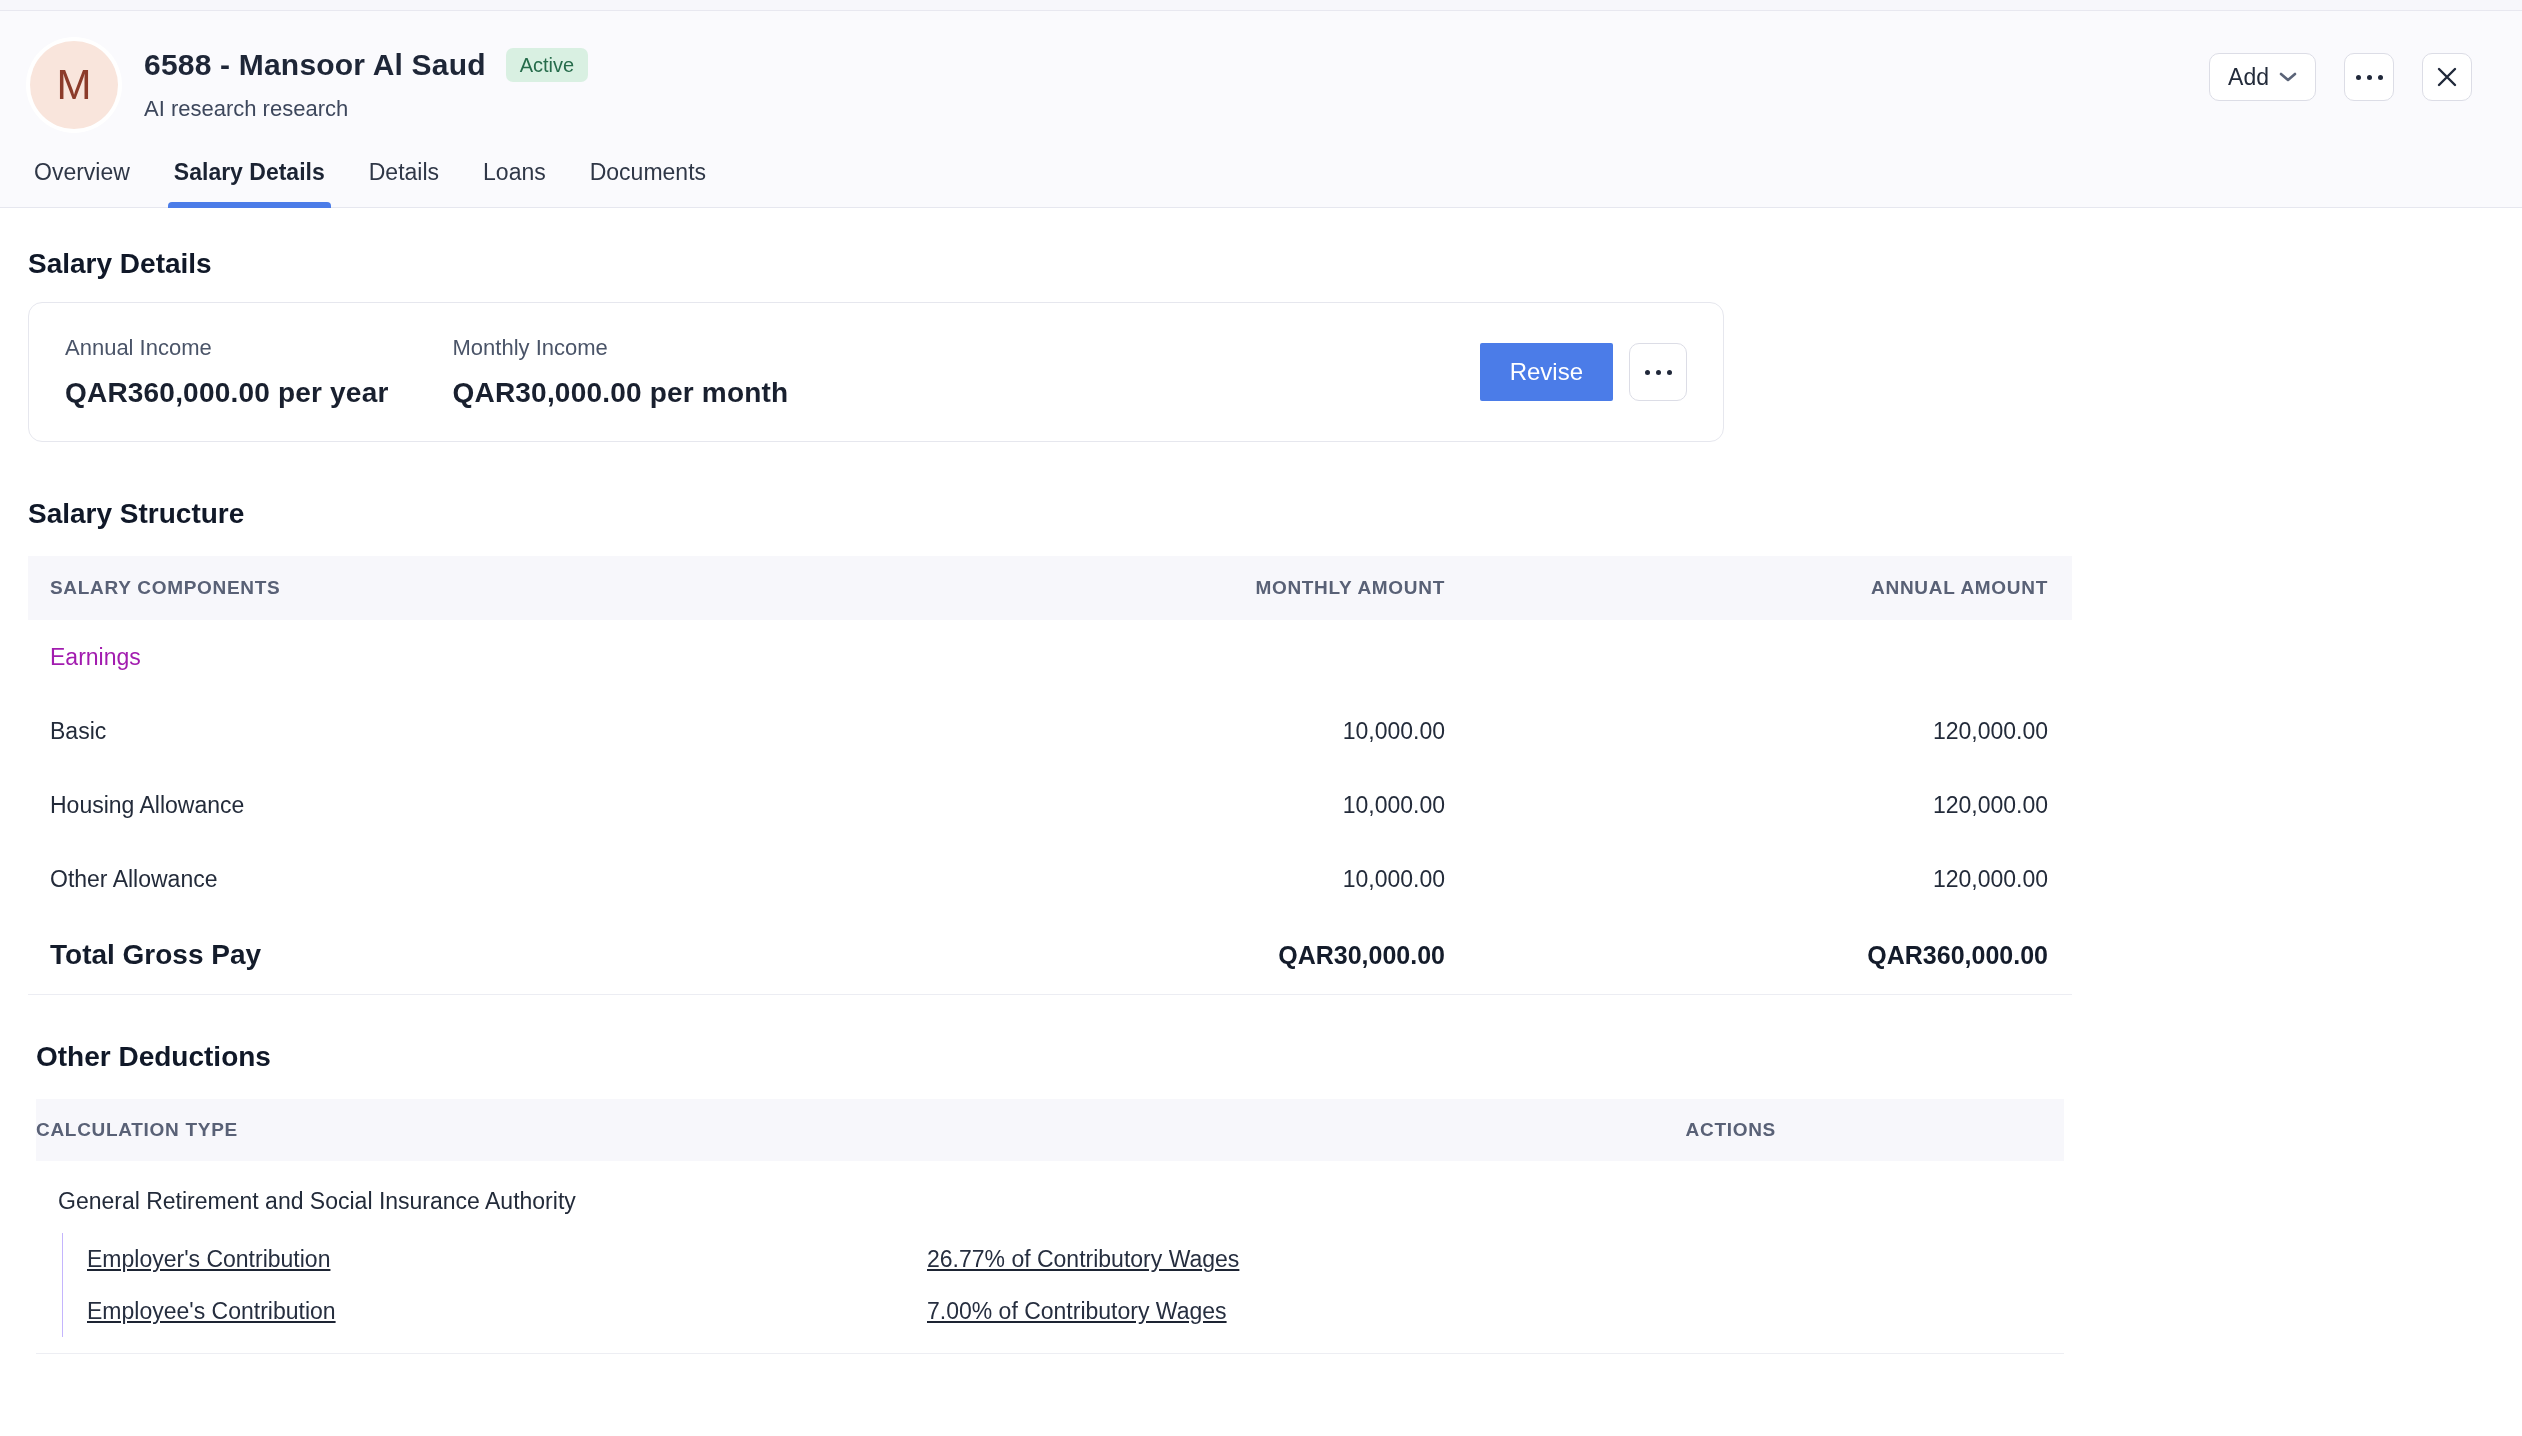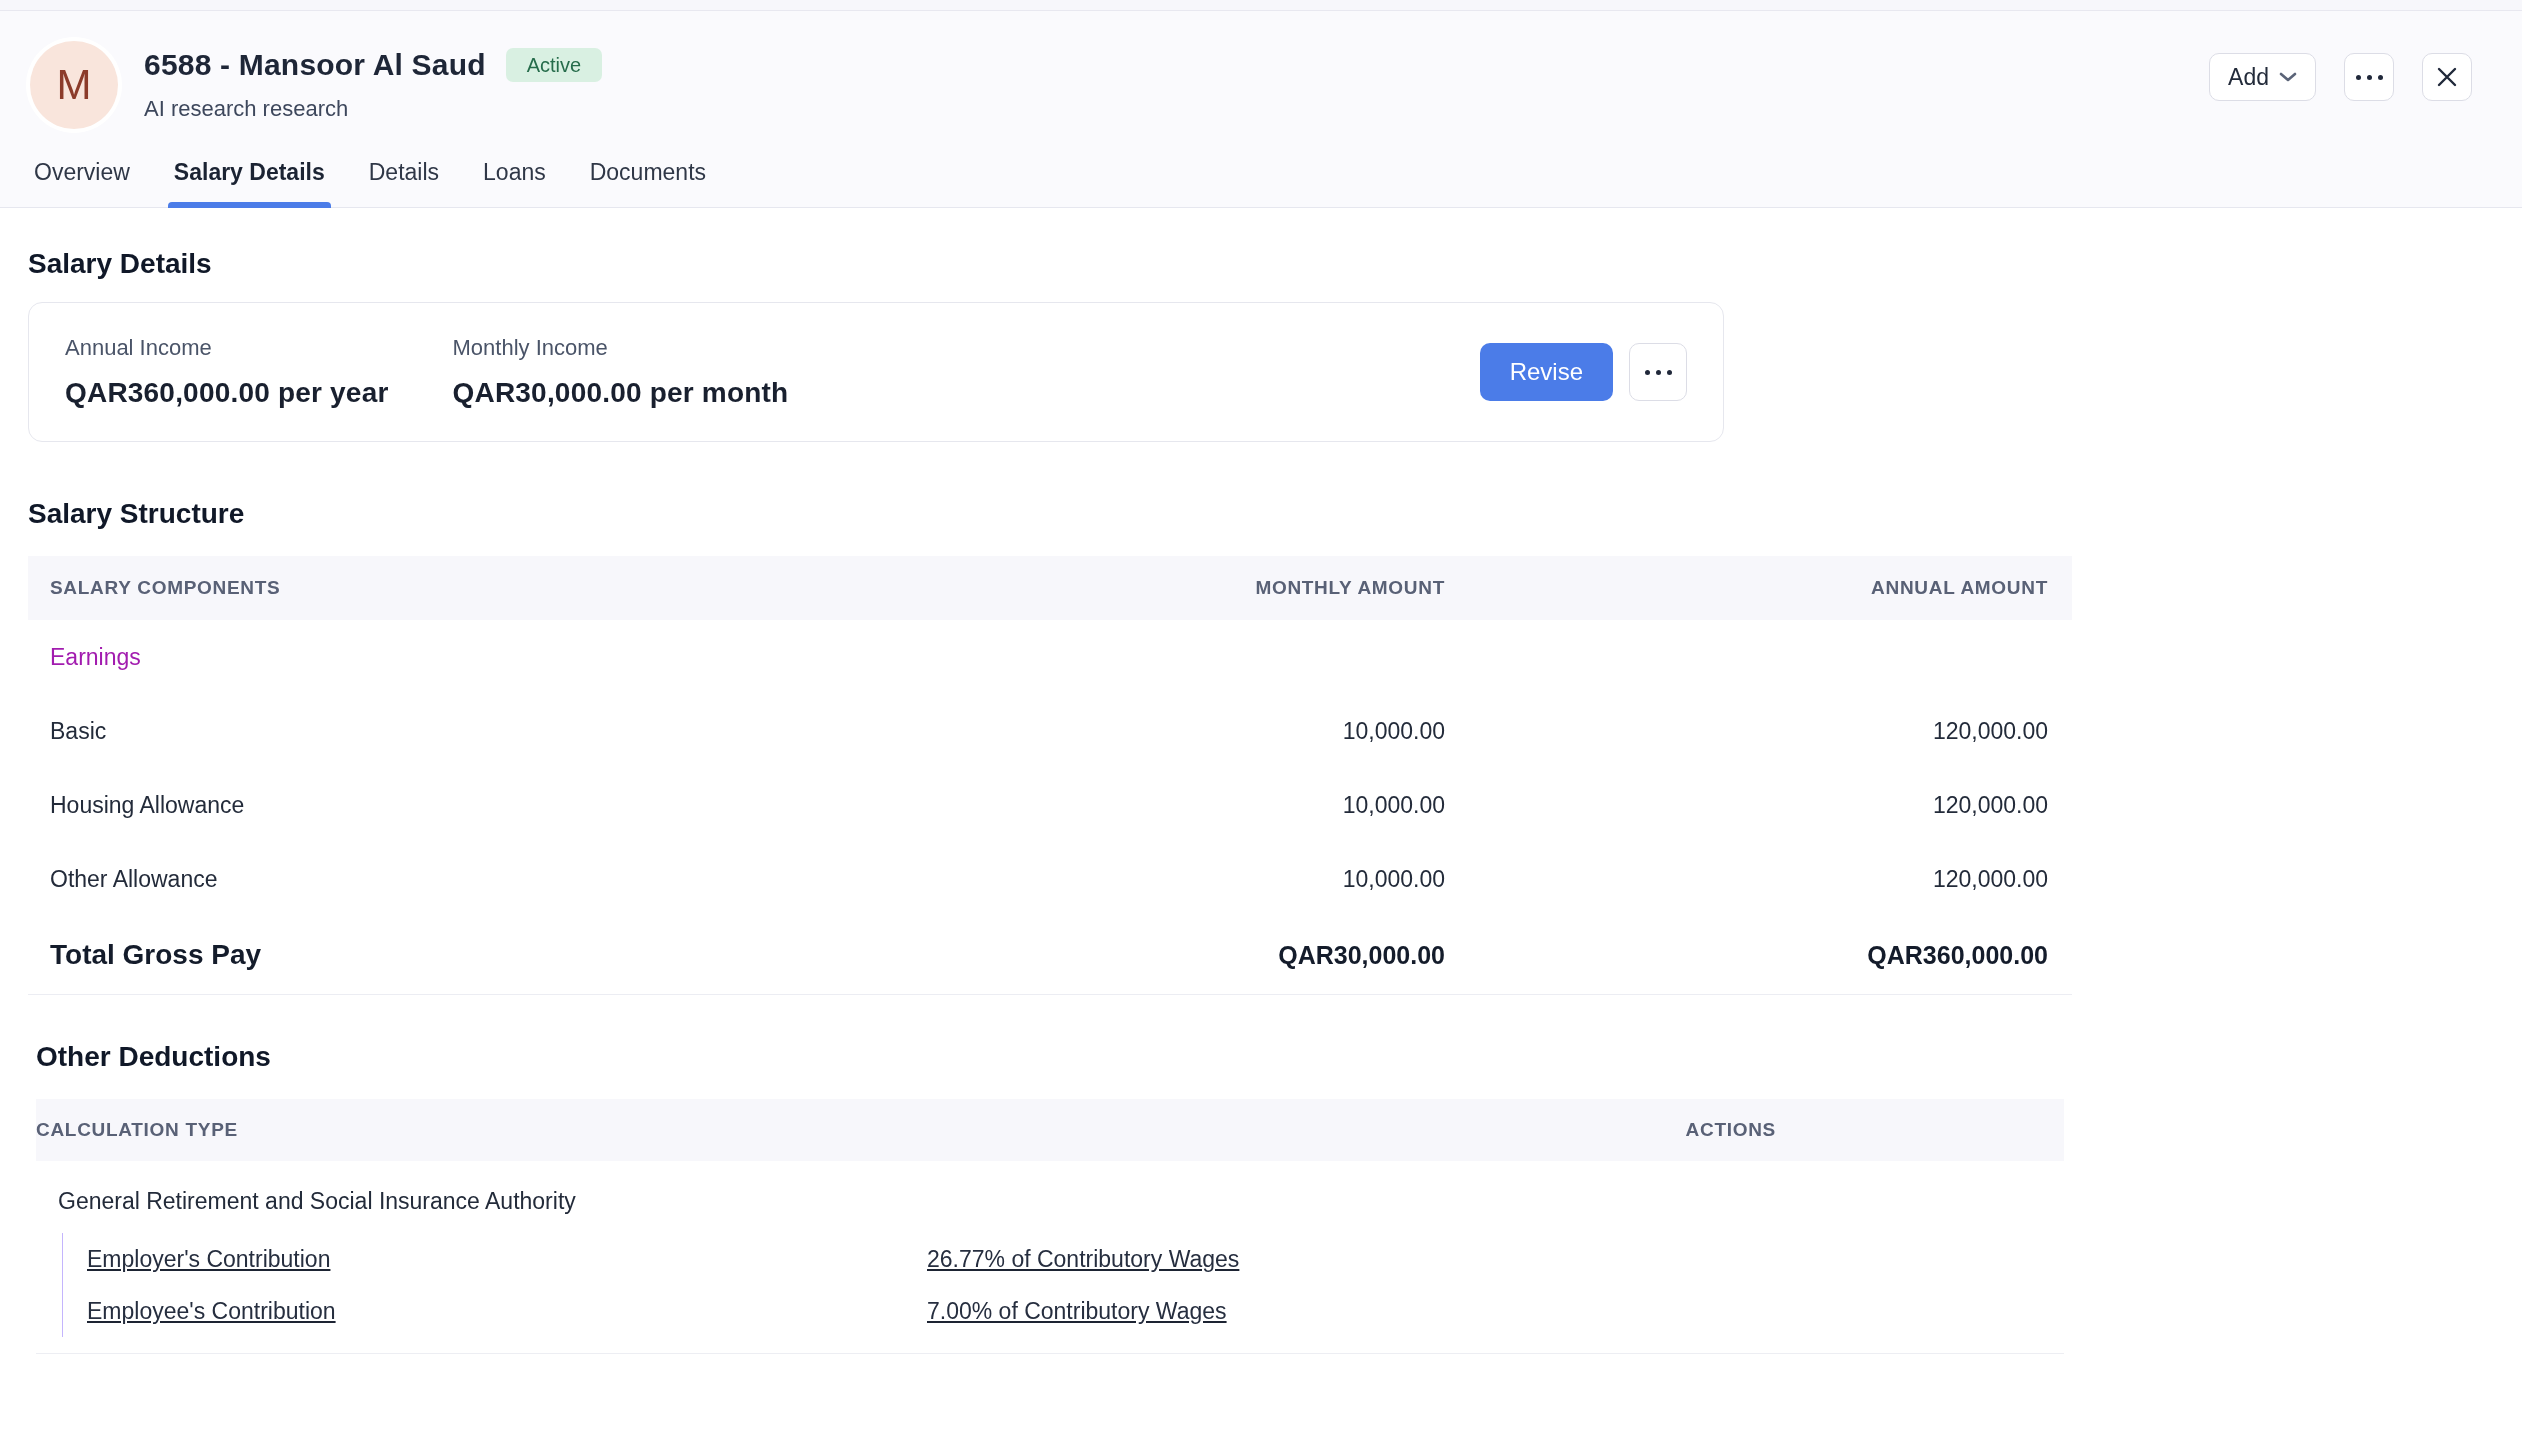--- a/index.html
+++ b/index.html
@@ -11,21 +11,21 @@
   .panel-top { background:#fafafd; border-bottom:1px solid #e6e7ef; }
   .header-row { display:flex; justify-content:space-between; align-items:flex-start;
                 padding:30px 50px 0 30px; }
   .header-left { display:flex; align-items:center; gap:26px; }
   .avatar { width:88px; height:88px; border-radius:50%; background:var(--avatar-bg,#f9e5dc);
             color:var(--avatar-text,#8c3b2a); display:flex; align-items:center; justify-content:center;
             font-size:42px; font-weight:500; box-shadow:0 0 0 4px #ffffff; }
   .title-row { display:flex; align-items:center; gap:20px; }
   .emp-title { font-size:30px; font-weight:700; color:#1e2637; letter-spacing:0.2px; }
   .badge { background:var(--badge-green-bg,#d9f0e2); color:var(--badge-green-text,#266c4b);
-           font-size:20px; font-weight:500; padding:7px 21px; border-radius:7px; line-height:1; }
+           font-size:20px; font-weight:500; padding:7px 14px; border-radius:7px; line-height:1; }
   .emp-subtitle { font-size:22px; color:#3d475c; margin-top:14px; }
   .header-right { display:flex; align-items:center; gap:28px; margin-top:12px; }
   .btn { background:#ffffff; border:1px solid #dcdde6; border-radius:10px; cursor:pointer;
          display:inline-flex; align-items:center; justify-content:center; color:#232b3a; }
   .btn-add { height:48px; padding:0 18px; font-size:23px; gap:10px; }
   .btn-square { width:50px; height:48px; }
   .dots { display:flex; gap:6px; align-items:center; }
   .dots i { width:5px; height:5px; border-radius:50%; background:#20283a; }
 
   .tabs { display:flex; gap:44px; padding-left:34px; margin-top:30px; }
@@ -41,21 +41,21 @@
   .st-2 { margin-top:56px; }
   .st-3 { margin-top:46px; margin-left:8px; }
 
   .income-card { margin-top:22px; width:1696px; border:1px solid #e6e7ee; border-radius:14px;
                  padding:32px 36px; display:flex; justify-content:space-between; align-items:center;
                  background:#ffffff; }
   .income-fields { display:flex; gap:64px; }
   .field-label { font-size:22px; color:#4a5468; }
   .field-value { font-size:28px; font-weight:600; color:#19202f; margin-top:16px; letter-spacing:0.2px; }
   .income-actions { display:flex; align-items:center; gap:16px; }
-  .btn-primary { background:var(--accent-blue,#4b7ce8); color:#ffffff; border:none; border-radius:10px;
+  .btn-primary { background:var(--accent-blue,#4b7ce8); color:#ffffff; border:none; border-radius:2px;
                  height:58px; padding:0 30px; font-size:24px; font-weight:500; cursor:pointer; }
   .btn-card-more { width:58px; height:58px; border-radius:10px; }
 
   
   .ss-table { margin-top:26px; width:2044px; }
   .ss-grid { display:grid; grid-template-columns:1fr 420px 600px; align-items:center; }
   .ss-head { background:#f7f7fb; height:64px; }
   .th { font-size:19px; font-weight:600; color:#596176; letter-spacing:0.7px; }
   .c1 { padding-left:22px; text-align:left; }
   .c2 { text-align:right; padding-right:27px; }

